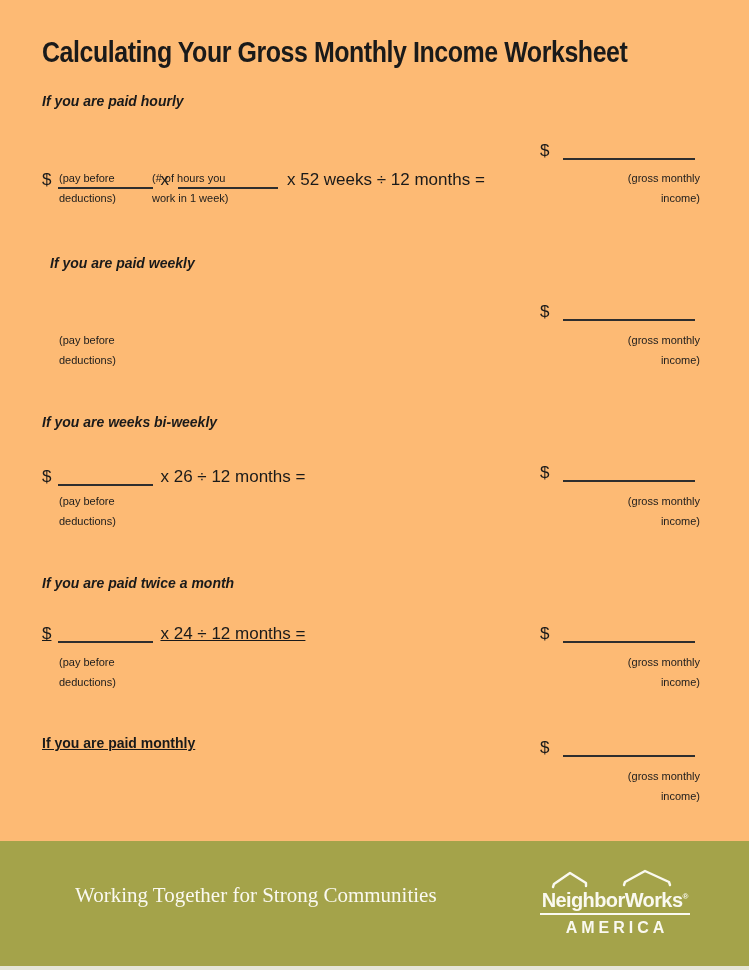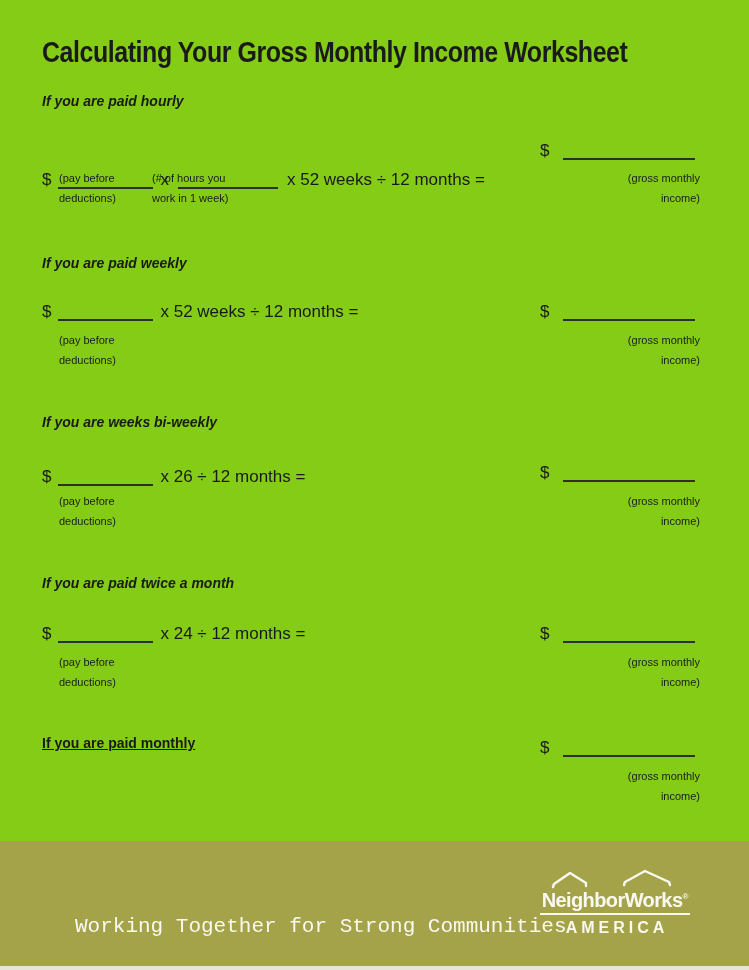--- a/index.html
+++ b/index.html
@@ -1,21 +1,21 @@
 <!DOCTYPE html>
 <html><head>
 <meta charset="utf-8">
 <style>
   html, body { margin: 0; padding: 0; background: #c9c9c9; }
   .page {
     position: relative;
     width: 749px;
     height: 970px;
     margin: 0 auto;
-    background: #84cc16;
+    background: #fdba74;
     font-family: "Liberation Sans", sans-serif;
     color: #1a1a1a;
     overflow: hidden;
   }
   .title {
     position: absolute;
     left: 42px;
     top: 36px;
     font-size: 29px;
     font-weight: bold;
@@ -27,35 +27,35 @@
   .heading {
     position: absolute;
     left: 42px;
     font-size: 14px;
     font-weight: bold;
     font-style: italic;
     white-space: nowrap;
   }
   .heading.no-italic { font-style: normal; text-decoration: underline; }
   .h1 { top: 93px; }
-  .h2 { top: 255px; }
+  .h2 { top: 255px; margin-left: 8px; }
   .h3 { top: 414px; }
   .h4 { top: 575px; }
   .h5 { top: 735px; }
 
   .frow {
     position: absolute;
     left: 42px;
     font-size: 17px;
     white-space: nowrap;
   }
   .f1 { top: 139px; margin-top: 29px; }
   .f2 { top: 300px; }
   .f3 { top: 465px; text-align: right; }
-  .f4 { top: 622px; }
+  .f4 { top: 622px; text-decoration: underline; }
 
   .blank {
     display: inline-block;
     border-bottom: 2px solid #2e2e2e;
     height: 19px;
     vertical-align: -4px;
   }
   .b1 { width: 95px;  margin: 0 7px 0 7px; }
   .b2 { width: 100px; margin: 0 9px 0 9px; }
   .bres { width: 132px; margin-left: 14px; }
@@ -104,25 +104,24 @@
     left: 0;
     top: 966px;
     width: 749px;
     height: 4px;
     background: #e6e6d8;
   }
   .tagline {
     position: absolute;
     left: 75px;
     top: 42px;
-    font-family: Liberation Mono, monospace;
+    font-family: Liberation Serif, serif;
     font-size: 21px;
     color: #faf9f0;
     white-space: nowrap;
-    margin-top: 32px;
   }
   .nw-logo {
     position: absolute;
     left: 540px;
     top: 28px;
     width: 150px;
     text-align: center;
     color: #faf9f0;
   }
   .nw-roofs { display: block; margin: 0 auto -3px auto; }
@@ -172,23 +171,20 @@
   <div class="lbl lbl-hours lp1">
     <div>(# of hours you</div>
     <div>work in 1 week)</div>
   </div>
   <div class="lbl lbl-gross lg1">
     <div>(gross monthly</div>
     <div>income)</div>
   </div>
 
   <div class="heading h2">If you are paid weekly</div>
-  <div class="frow f2">
-    <span>$</span><span class="blank b1"></span><span>x 52 weeks ÷ 12 months =</span>
-  </div>
   <div class="ans a2">
     <span>$</span><span class="blank bres"></span>
   </div>
   <div class="lbl lbl-pay lp2">
     <div>(pay before</div>
     <div>deductions)</div>
   </div>
   <div class="lbl lbl-gross lg2">
     <div>(gross monthly</div>
     <div>income)</div>

